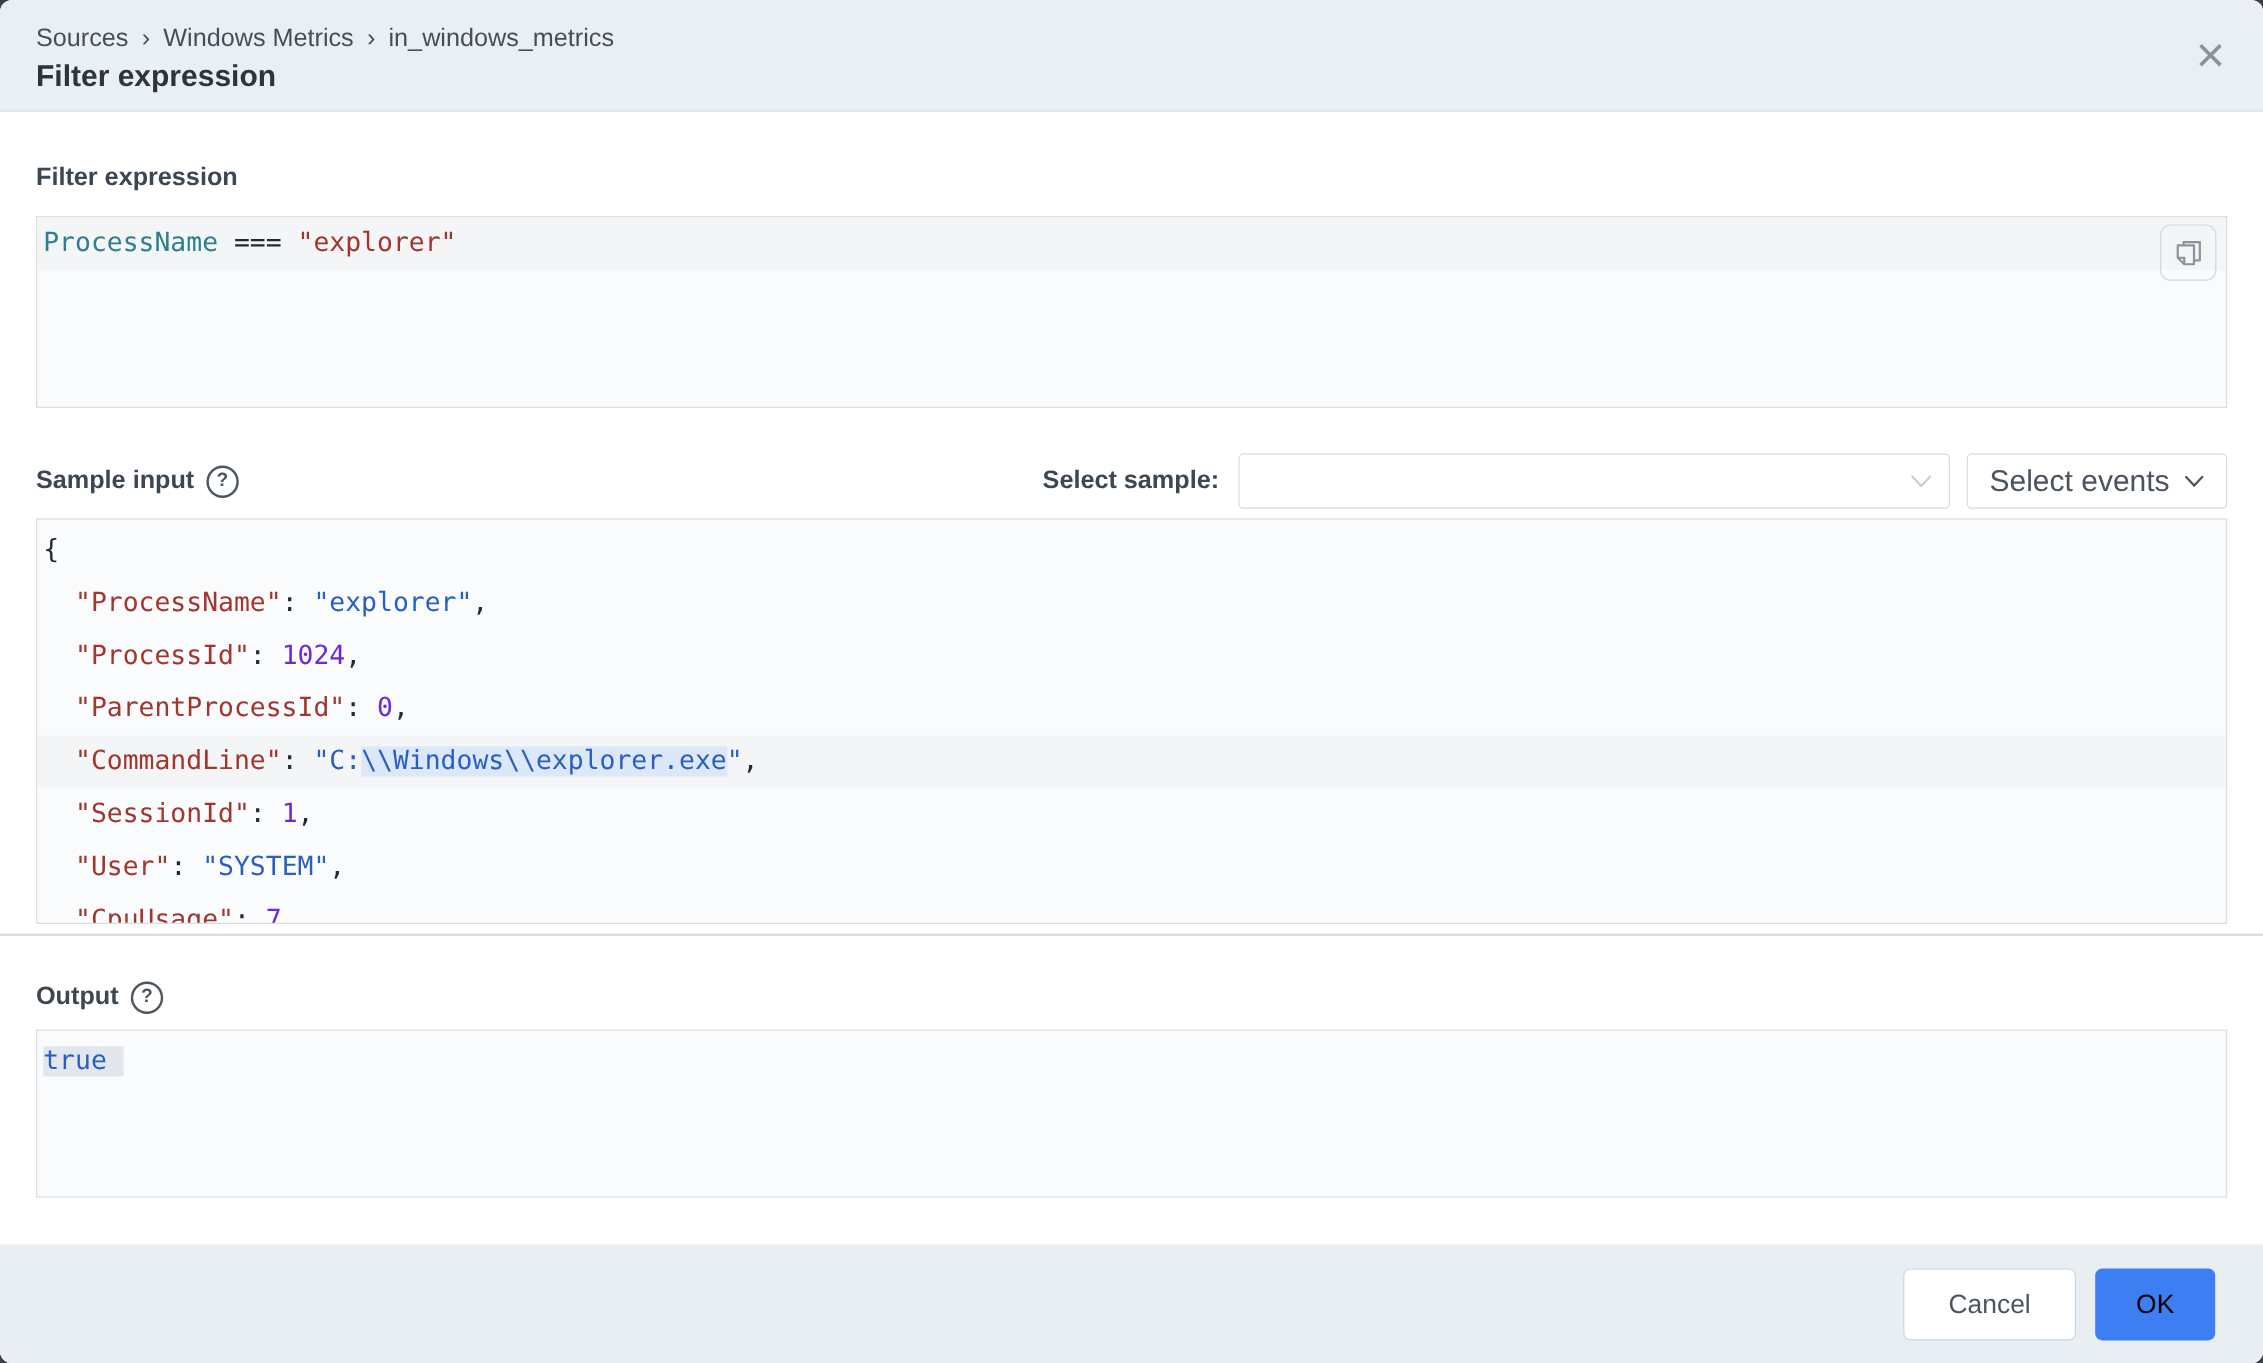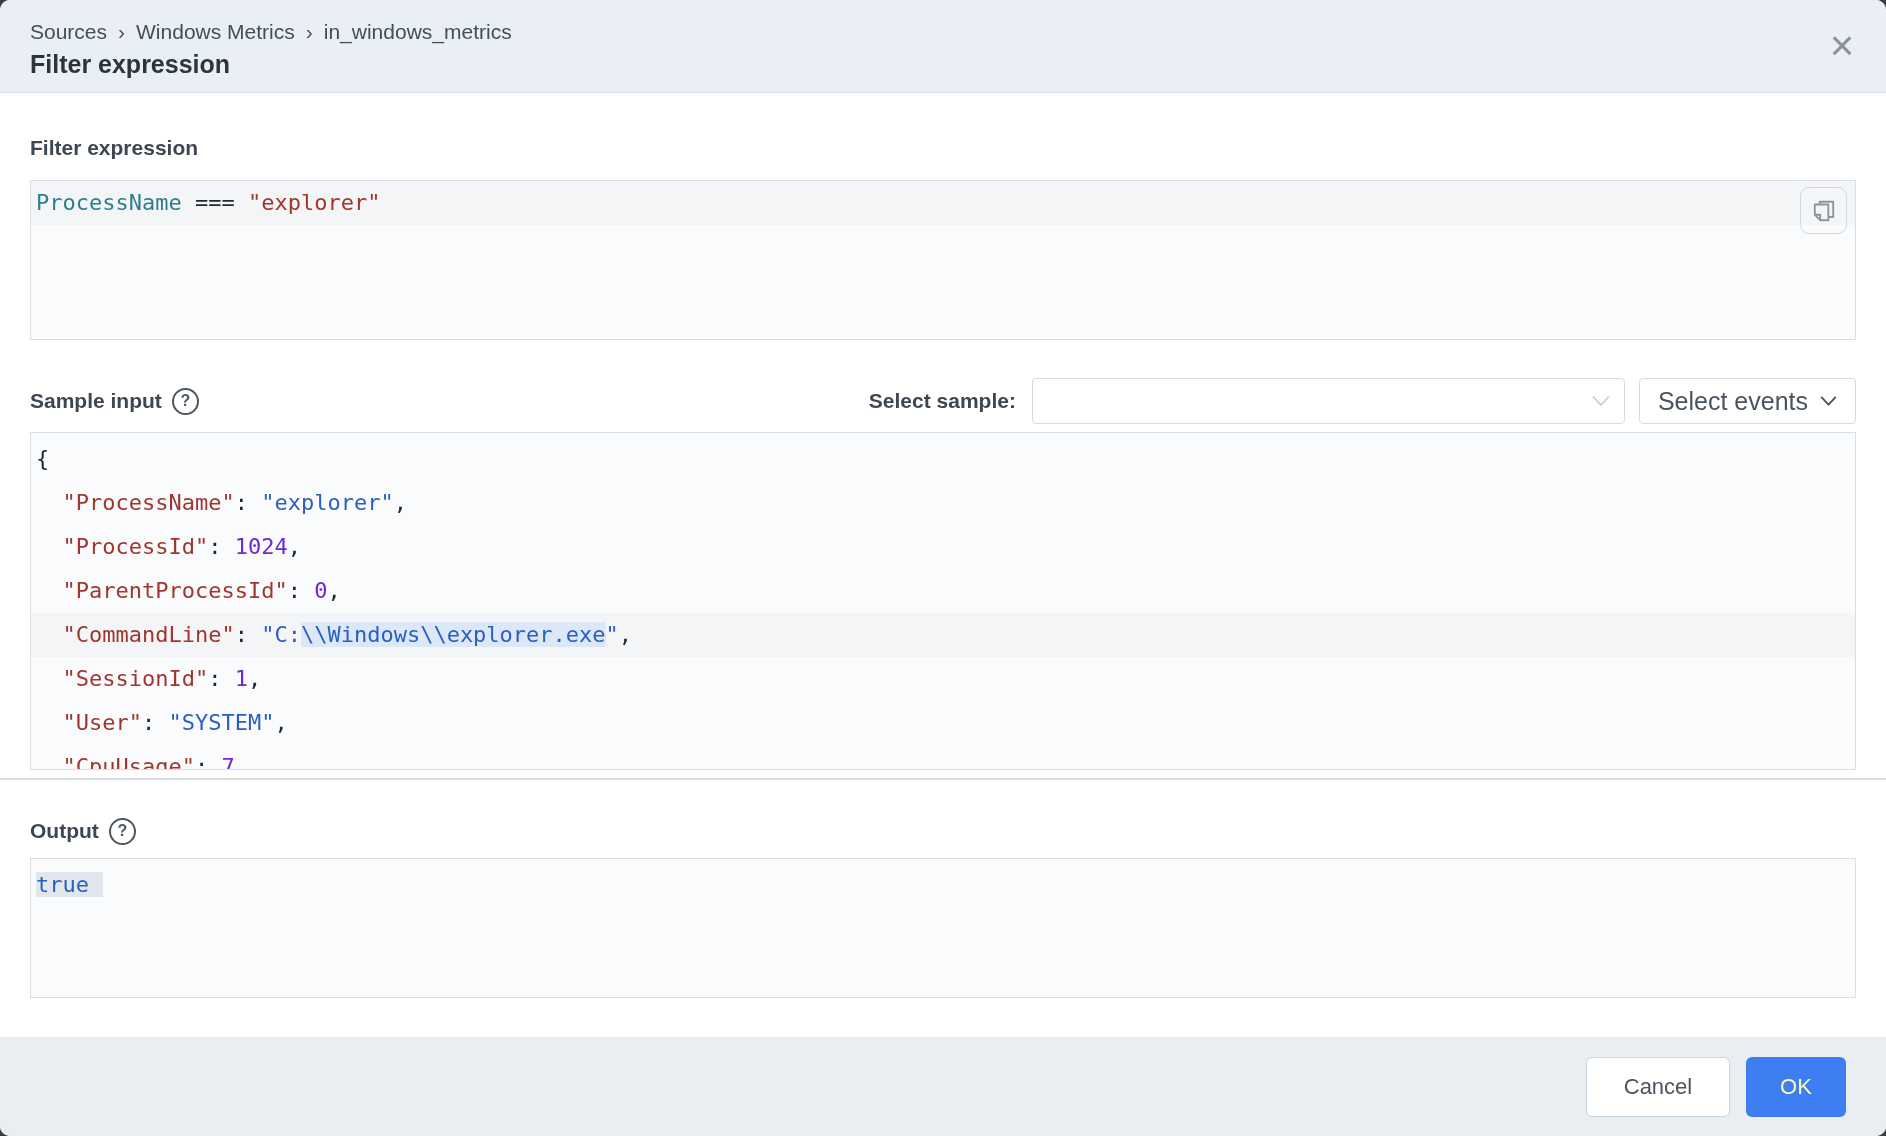--- a/index.html
+++ b/index.html
@@ -49,21 +49,21 @@
   .editor-sample{margin-top:8px;height:338px;padding-top:4px;}
   .section-divider{height:2px;background:#d9dde1;margin:8px -30px 0;}
 
   .row-output-label{margin-top:36px;}
   .editor-output{margin-top:12px;height:140px;padding-top:4px;}
 
   
   .modal-footer{flex:0 0 auto;margin-top:29px;height:99px;background:#e9eef3;display:flex;align-items:center;justify-content:flex-end;gap:16px;padding-right:40px;}
   .btn{height:60px;border-radius:6px;font-size:22px;font-family:"Liberation Sans",sans-serif;cursor:pointer;}
   .btn-cancel{width:144px;background:#ffffff;border:1px solid #ccd4db;color:#4a545e;}
-  .btn-ok{width:100px;background:#3d7ef2;border:none;color:#fef9c3;}
+  .btn-ok{width:100px;background:#3d7ef2;border:none;color:#000000;}
 </style>
 </head>
 <body>
 
 <div class="modal">
 
   <div class="modal-header">
     <div class="breadcrumb">
       <span class="crumb">Sources</span>
       <span class="crumb-sep">›</span>

